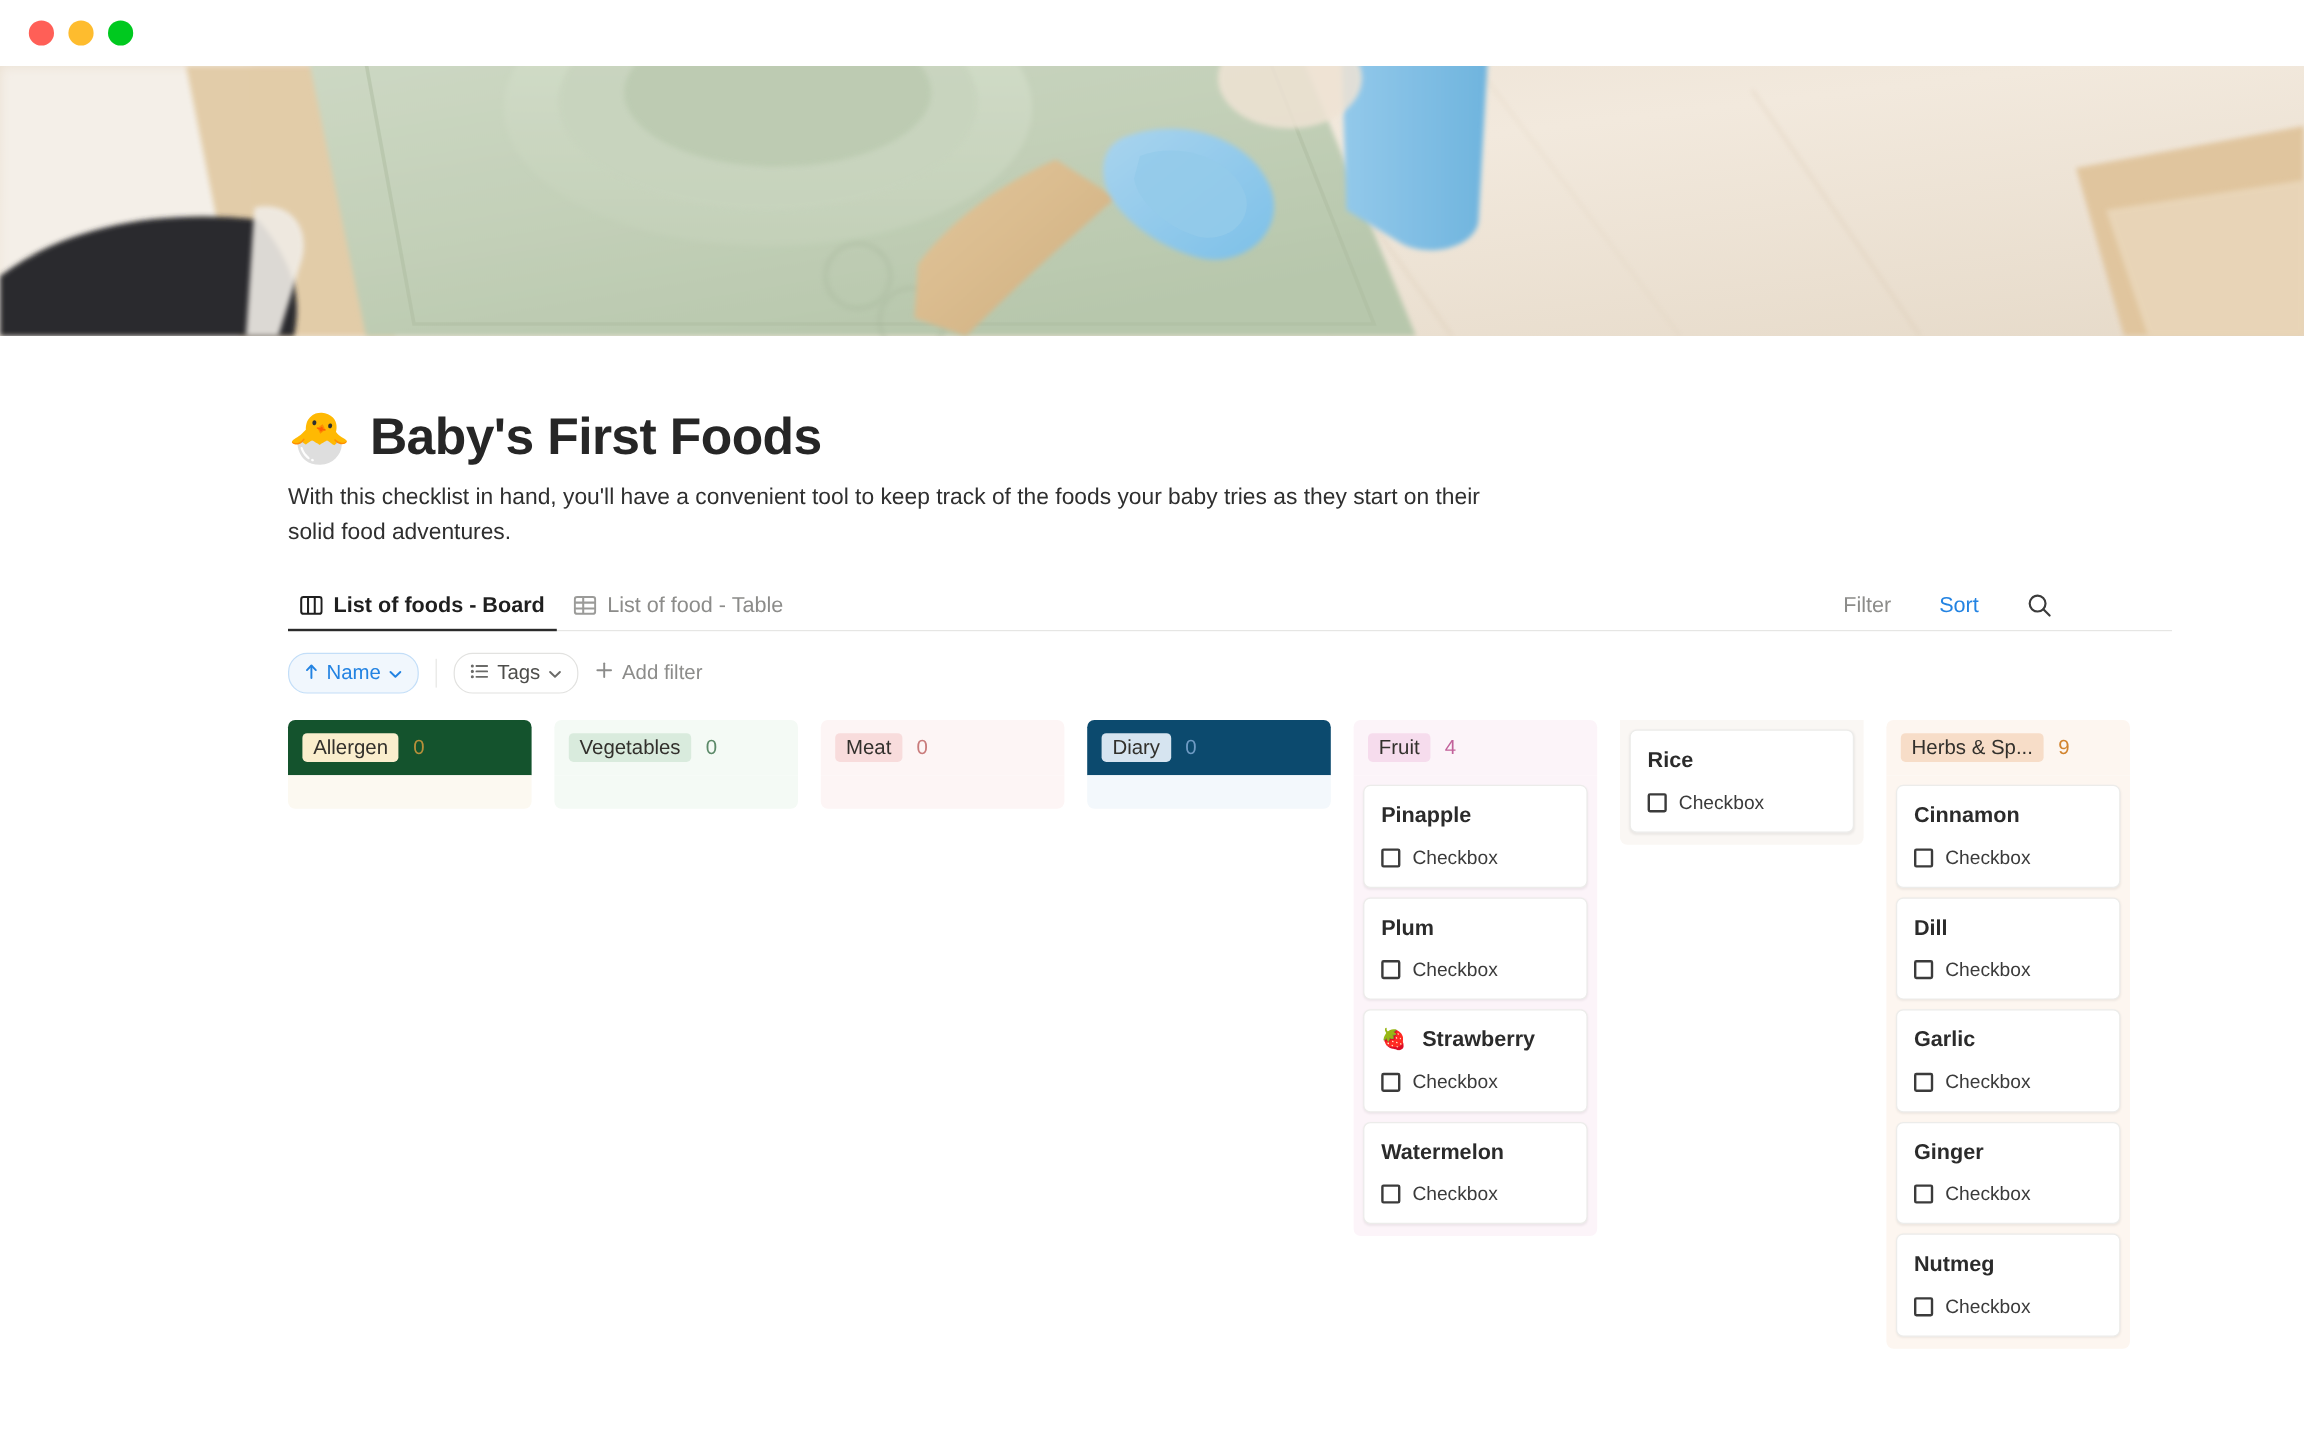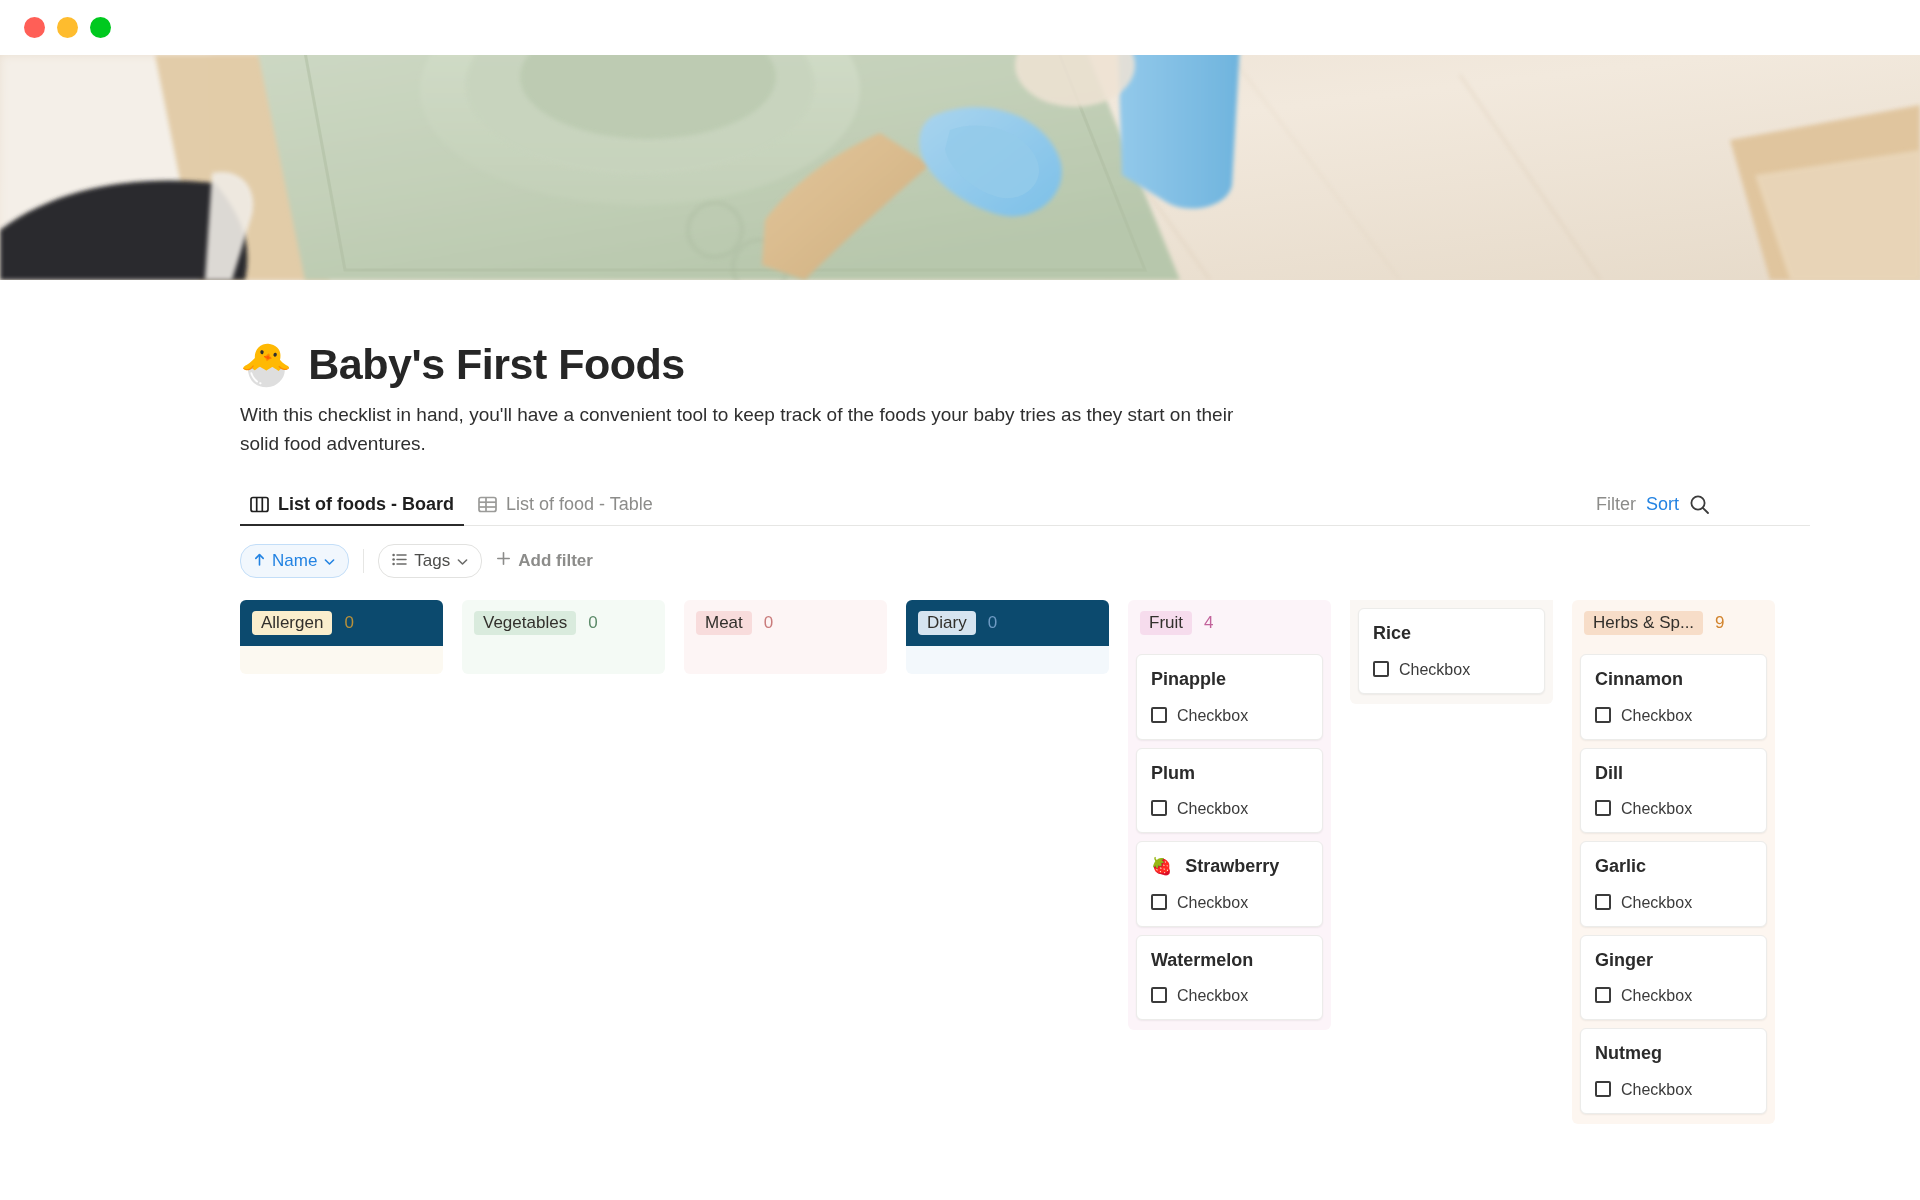--- a/index.html
+++ b/index.html
@@ -102,21 +102,21 @@
   .tab.active { color: #1f1f1f; font-weight: bold; }
   .tab.active::after {
     content: "";
     position: absolute;
     left: 0; right: 0; bottom: -1px;
     height: 2px;
     background: #2b2b2b;
   }
   .tab svg { display: block; }
 
-  .view-actions { display: flex; align-items: center; gap: 10px; padding-bottom: 10px; }
+  .view-actions { display: flex; align-items: center; gap: 40px; padding-bottom: 10px; }
   .view-action {
     font-size: 18px;
     color: #8c8c8a;
     cursor: pointer;
   }
   .view-action.accent { color: #2383e2; }
   .search-btn { cursor: pointer; display: flex; align-items: center; }
 
   
   .filter-row {
@@ -147,21 +147,20 @@
     color: #4d4d4b;
   }
   .divider-v { width: 1px; height: 24px; background: #e6e6e4; }
   .add-filter {
     display: inline-flex;
     align-items: center;
     gap: 7px;
     font-size: 17px;
     color: #8c8c8a;
     cursor: pointer;
-    font-weight: bold;
   }
 
   
   .board {
     margin-top: 22px;
     display: flex;
     gap: 19px;
     padding-left: 0;
     align-items: flex-start;
   }
@@ -417,21 +416,21 @@
               <line x1="1.8" y1="7.5" x2="13.2" y2="7.5" stroke="#8c8c8a" stroke-width="1.6" stroke-linecap="round"></line>
             </svg>
           </span>
           <span>Add filter</span>
         </div>
 
       </div>
 
       <div class="board" id="board">
           <div class="column">
-            <div class="col-head" style="background: #0c4a6e; align-items: center;">
+            <div class="col-head" style="background: #14532d; align-items: center;">
               <span class="col-chip" style="background: rgb(250, 238, 205);">Allergen</span>
               <span class="col-count" style="color: rgb(184, 144, 58);">0</span>
             </div>
             <div class="col-body" style="background: rgb(252, 249, 241);"></div>
           </div>
           <div class="column">
             <div class="col-head" style="background: rgb(244, 250, 245);">
               <span class="col-chip" style="background: rgb(217, 235, 221);">Vegetables</span>
               <span class="col-count" style="color: rgb(92, 138, 105);">0</span>
             </div>

